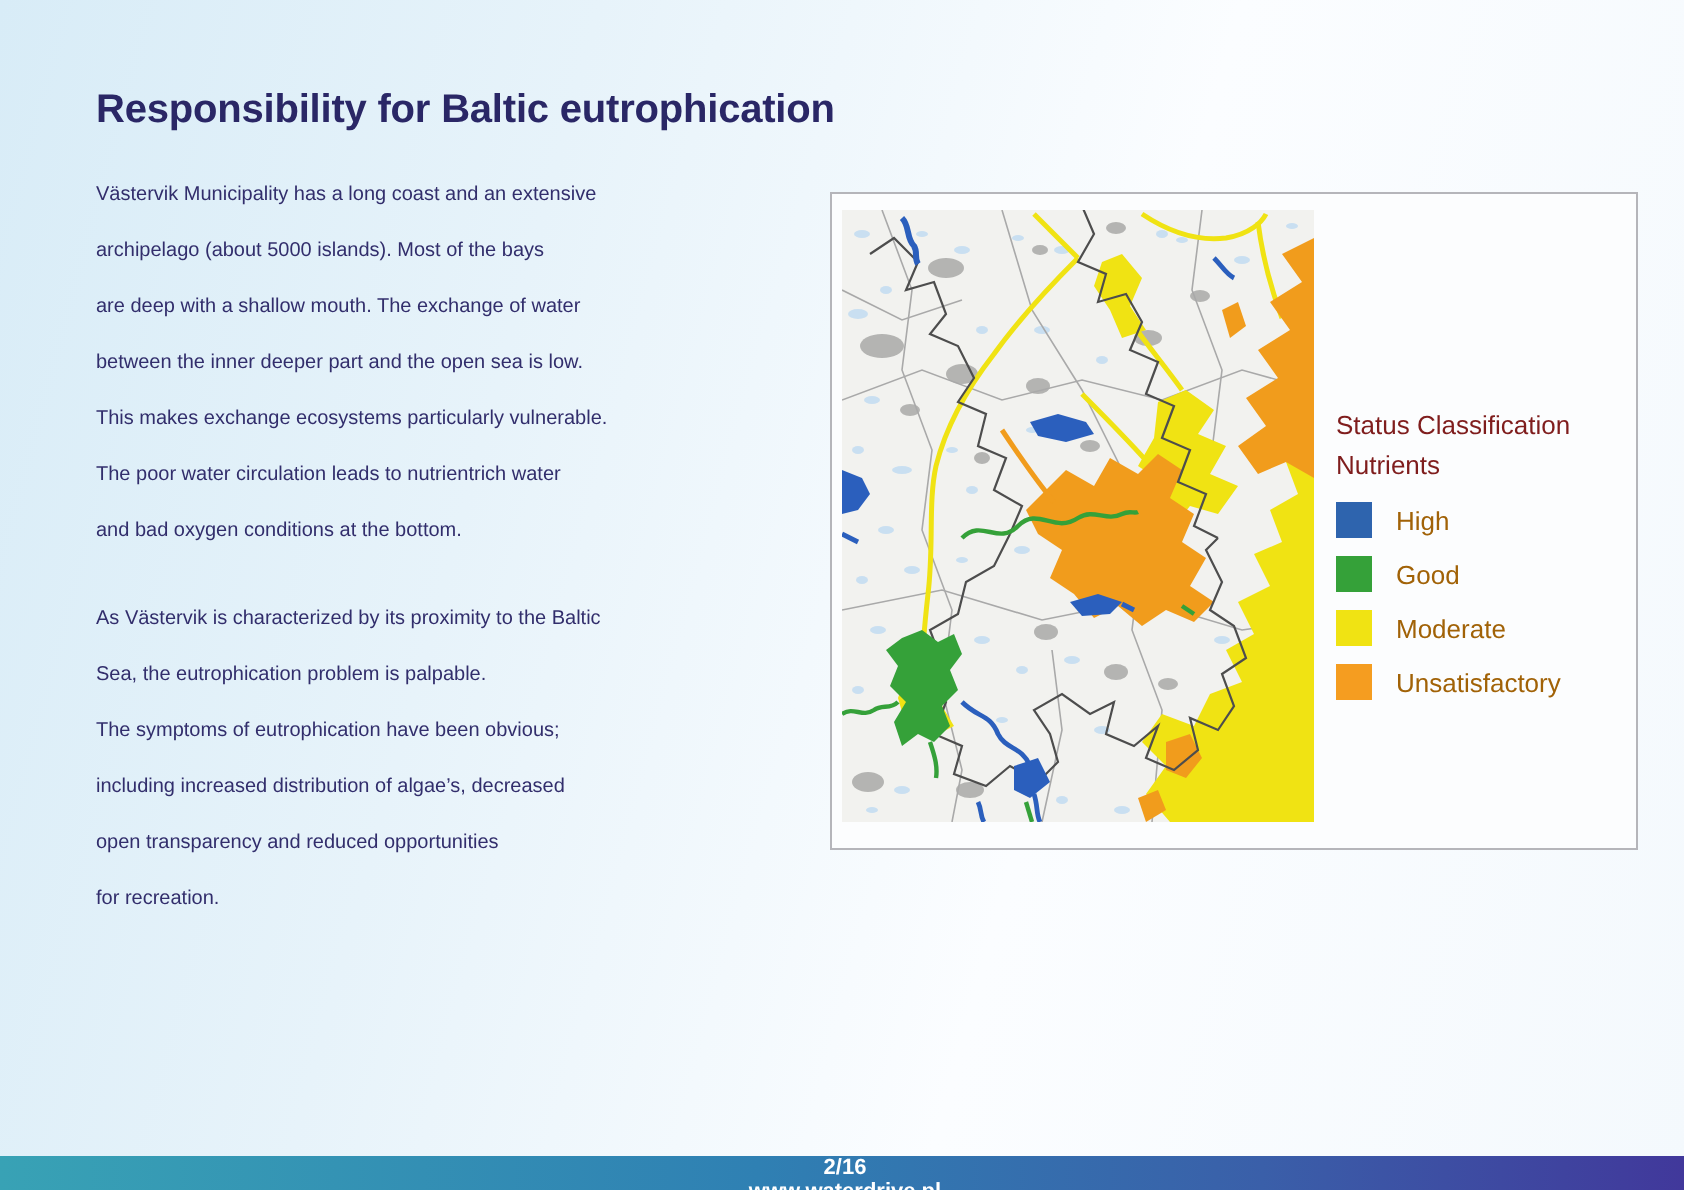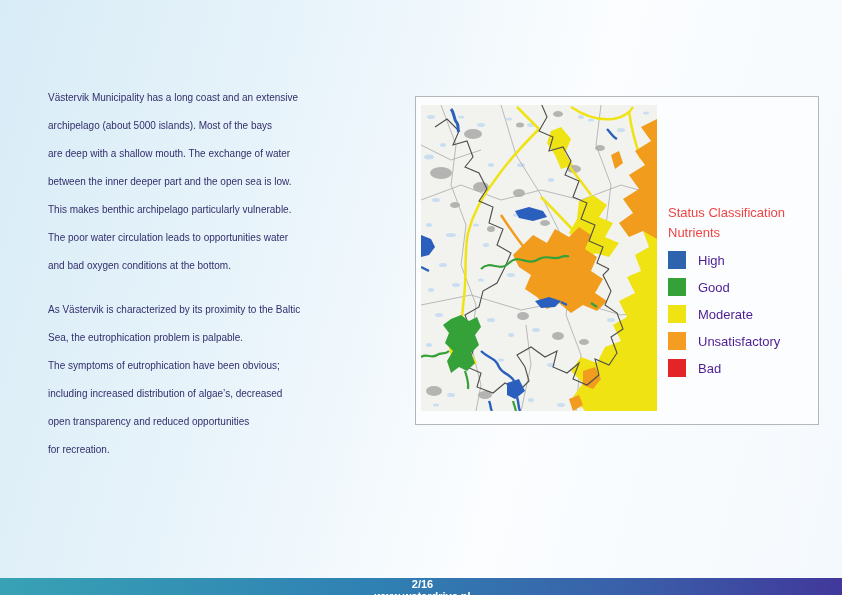--- a/index.html
+++ b/index.html
@@ -20,49 +20,50 @@
     font-size:10px;color:#322e6c;
   }
   .bodytext .line{height:28px;line-height:28px;white-space:nowrap;}
   .para2{margin-top:16px;}
   .panel{
     position:absolute;left:415px;top:96px;width:404px;height:329px;
     background:#fcfdfe;border:1px solid #b5b5ba;box-sizing:border-box;
   }
   .mapwrap{position:absolute;left:5px;top:8px;width:236px;height:306px;}
   .legend{position:absolute;left:252px;top:106px;width:148px;}
-  .legend-head{font-size:13px;line-height:19.5px;color:#ef4444;}
+  .legend-head{font-size:13px;line-height:19.5px;color:#7f1d1d;}
   .legend-items{margin-top:9px;}
   .legend-item{display:flex;align-items:center;height:18px;margin-bottom:9px;}
   .swatch{width:18px;height:18px;flex:0 0 18px;}
-  .legend-label{margin-left:12px;font-size:13px;color:#4c1d95;white-space:nowrap;}
+  .legend-label{margin-left:12px;font-size:13px;color:#a16207;white-space:nowrap;}
   .footer{
     position:absolute;left:0;bottom:0;width:842px;height:17px;
     background:linear-gradient(90deg,#38a2b5 0%,#2f80b3 45%,#3a5fa9 75%,#41389b 100%);
     color:#ffffff;font-size:11px;
     display:flex;align-items:center;justify-content:space-between;
     box-sizing:border-box;padding:0 17px 0 20px;flex-direction:column;
   }
   .footer .page{font-weight:bold;}
   .footer .site{font-weight:600;}
 </style>
 </head>
 <body>
 
 <div class="slide">
 
+  <div class="title">Responsibility for Baltic eutrophication</div>
 
   <div class="bodytext">
     <div class="para1">
       <div class="line">Västervik Municipality has a long coast and an extensive</div>
       <div class="line">archipelago (about 5000 islands). Most of the bays</div>
       <div class="line">are deep with a shallow mouth. The exchange of water</div>
       <div class="line">between the inner deeper part and the open sea is low.</div>
-      <div class="line">This makes benthic archipelago particularly vulnerable.</div>
-      <div class="line">The poor water circulation leads to opportunities water</div>
+      <div class="line">This makes exchange ecosystems particularly vulnerable.</div>
+      <div class="line">The poor water circulation leads to nutrientrich water</div>
       <div class="line">and bad oxygen conditions at the bottom.</div>
     </div>
     <div class="para2">
       <div class="line">As Västervik is characterized by its proximity to the Baltic</div>
       <div class="line">Sea, the eutrophication problem is palpable.</div>
       <div class="line">The symptoms of eutrophication have been obvious;</div>
       <div class="line">including increased distribution of algae’s, decreased</div>
       <div class="line">open transparency and reduced opportunities</div>
       <div class="line">for recreation.</div>
     </div>
@@ -224,24 +225,20 @@
           <span class="legend-label">Good</span>
         </div>
         <div class="legend-item">
           <span class="swatch" style="background-color: rgb(240, 227, 19);"></span>
           <span class="legend-label">Moderate</span>
         </div>
         <div class="legend-item">
           <span class="swatch" style="background-color: rgb(245, 157, 32);"></span>
           <span class="legend-label">Unsatisfactory</span>
         </div>
-        <div class="legend-item">
-          <span class="swatch" style="background-color: rgb(228, 37, 40);"></span>
-          <span class="legend-label">Bad</span>
-        </div>
       </div>
     </div>
   </div>
 
   <div class="footer">
     <span class="page">2/16</span>
     <span class="site">www.waterdrive.pl</span>
   </div>
 
 </div>

